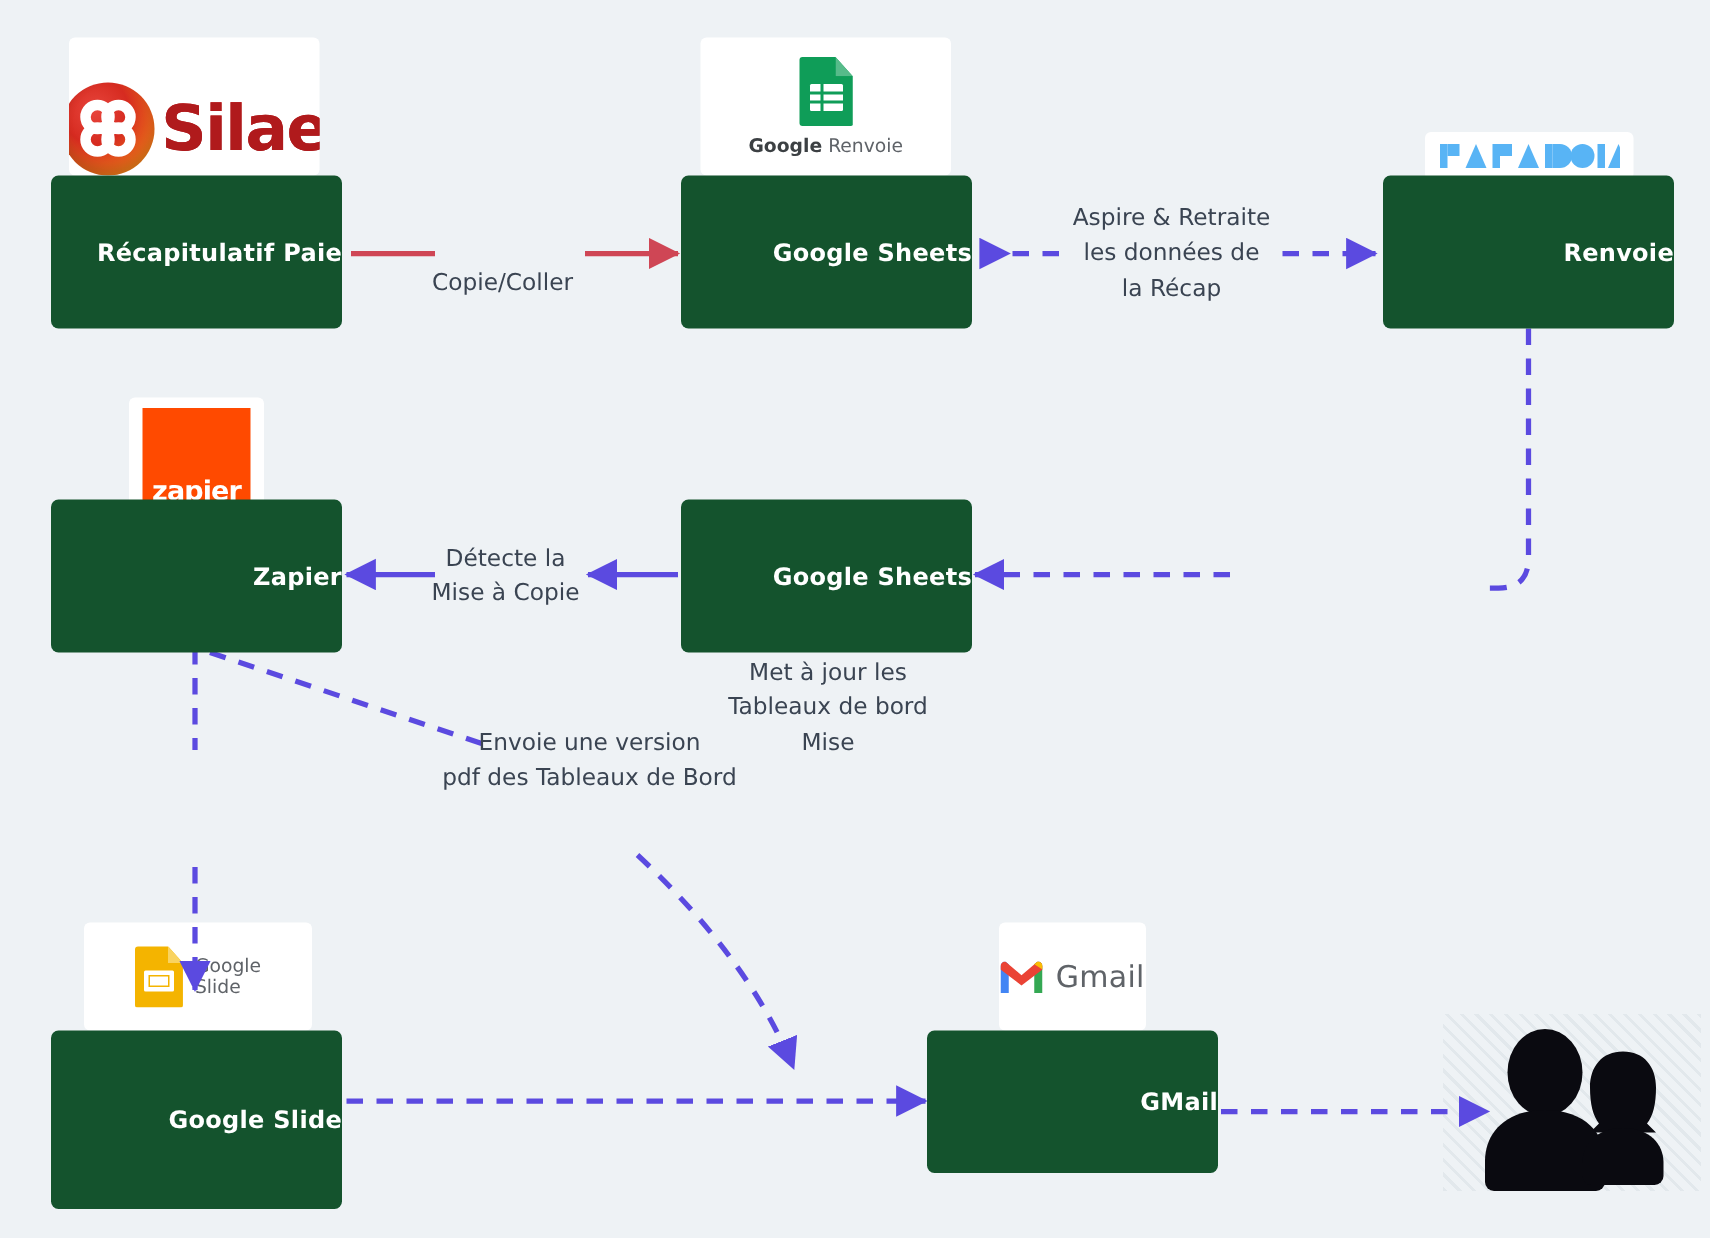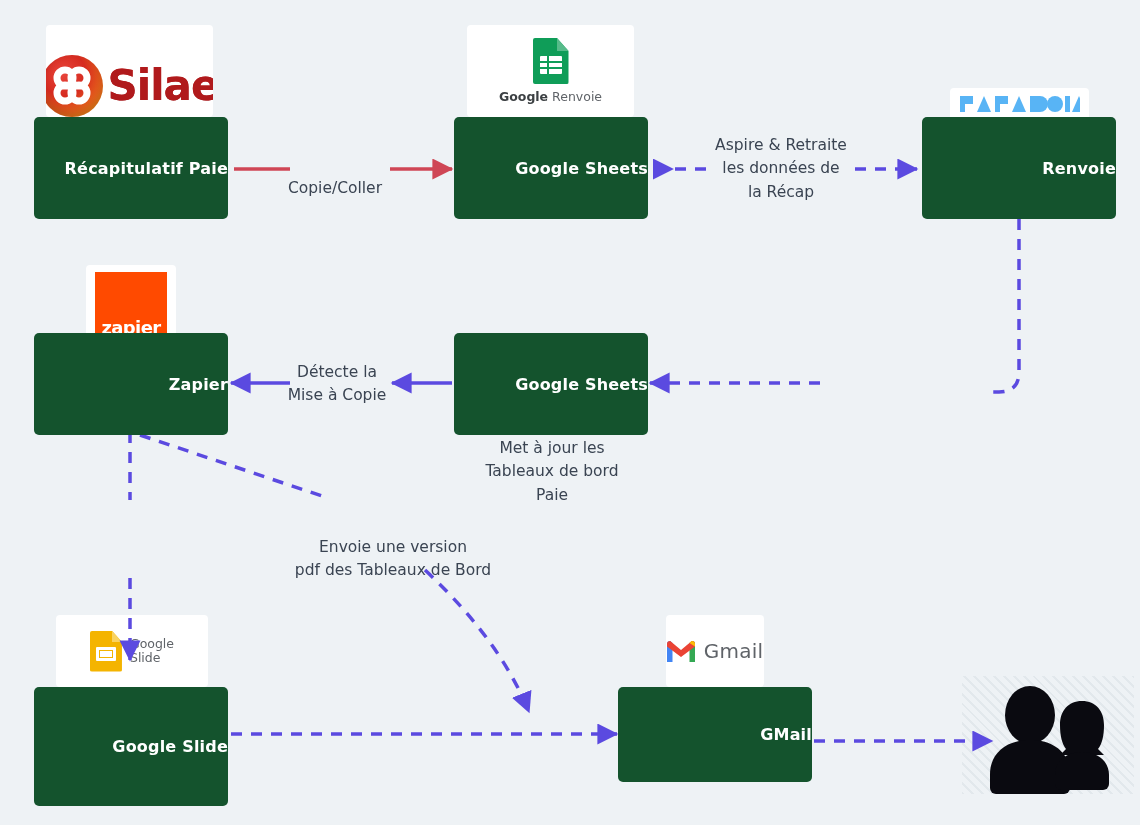--- a/index.html
+++ b/index.html
@@ -319,20 +319,20 @@
 
   <div class="edge-label" style="left:696px; top:134px; width:170px;">Aspire &amp; Retraite
 les données de
 la Récap</div>
 
 
   <div class="edge-label" style="left:254px; top:361px; width:166px;">Détecte la
 Mise à Copie</div>
 
 
-  <div class="edge-label" style="left:288px; top:536px; width:210px;">Envoie une version
+  <div class="edge-label" style="left:288px; top:484px; width:210px;">Envoie une version
 pdf des Tableaux de Bord</div>
 
   <div class="under-label" style="left:452px; top:437px; width:200px;">Met à jour les
 Tableaux de bord
-Paie</div>
+Mise</div>
 
 </div>
 
 </body></html>

